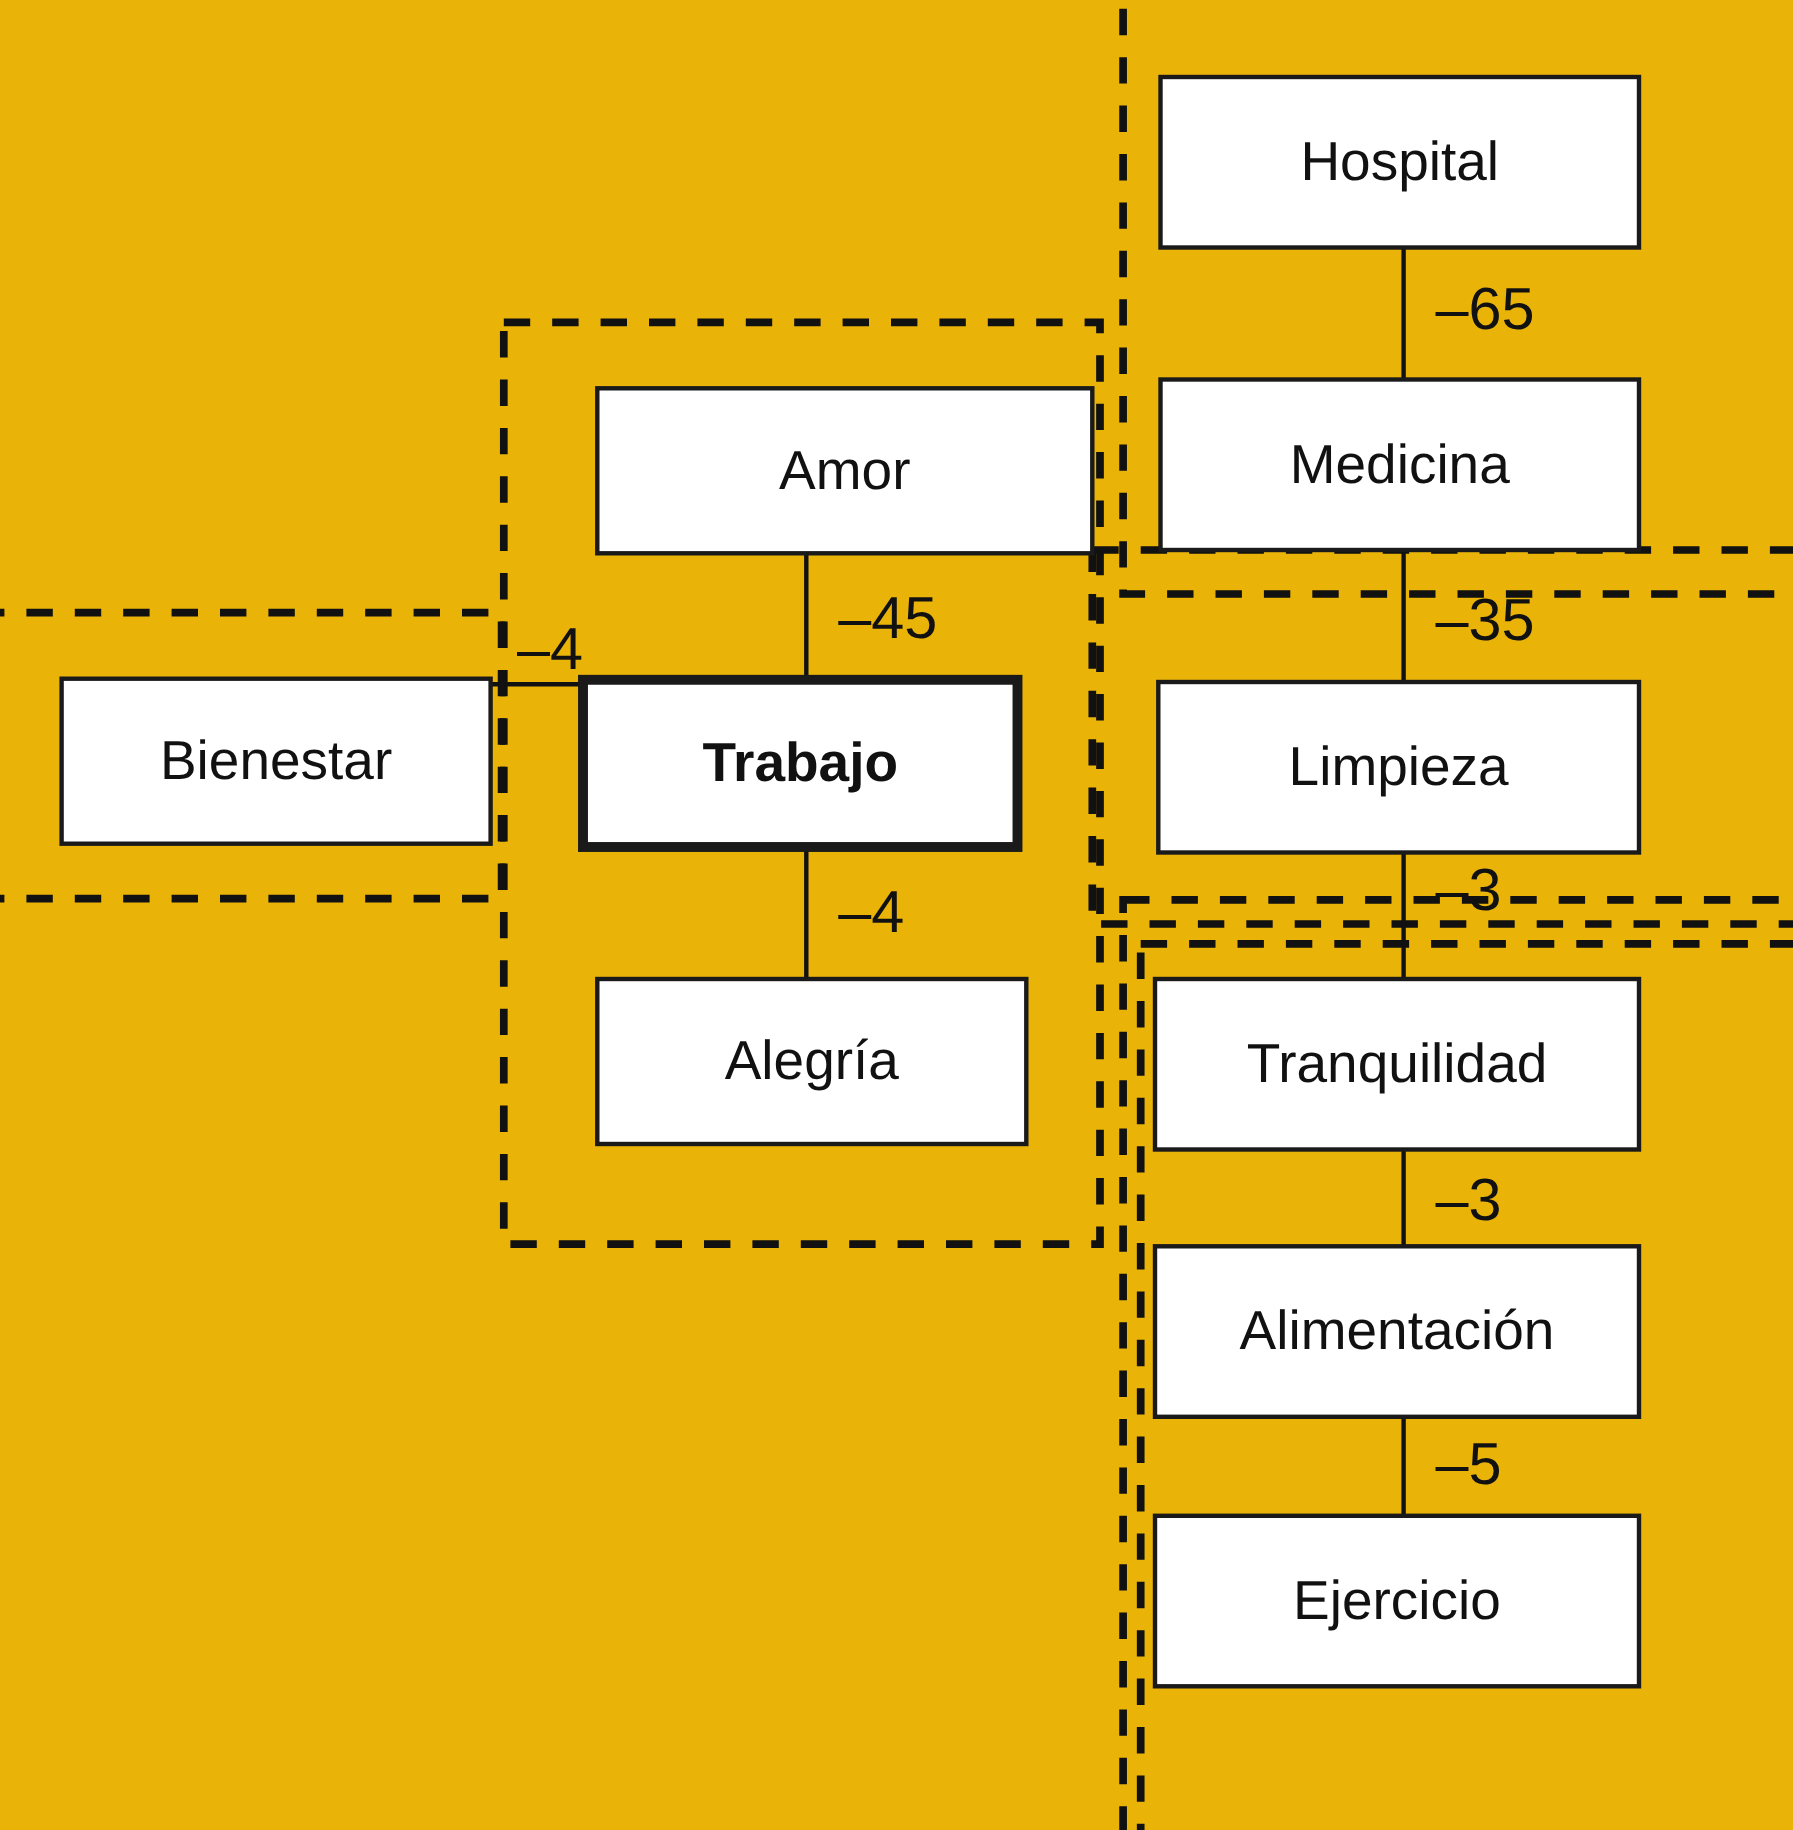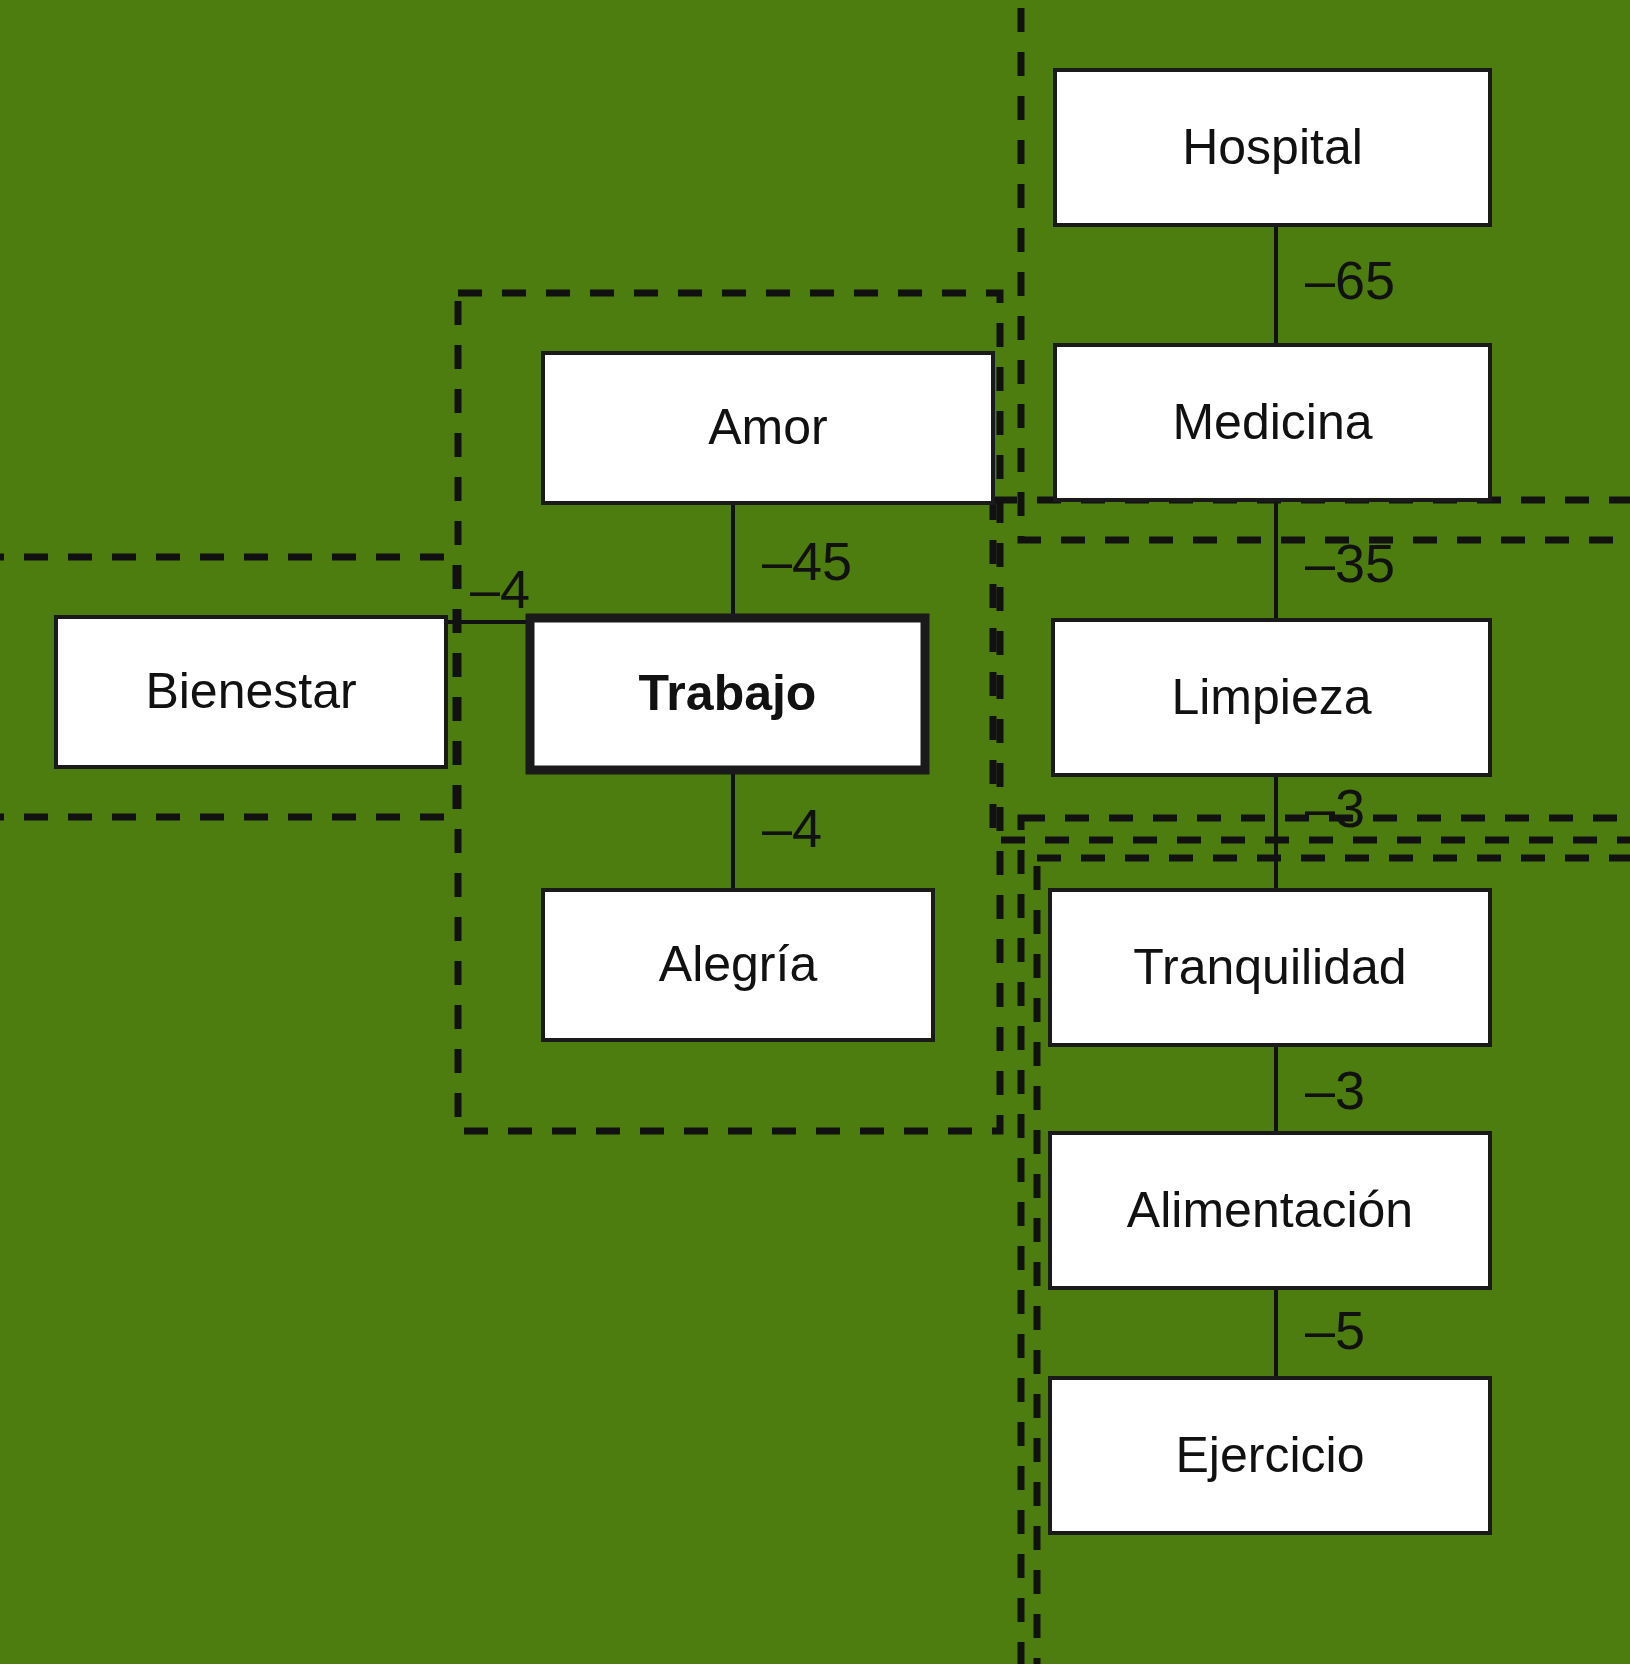--- a/index.html
+++ b/index.html
@@ -7,21 +7,21 @@
     padding: 0;
     background: #ffffff;
   }
   body {
     font-family: "Liberation Sans", sans-serif;
   }
   #diagram-root {
     position: relative;
     width: 1630px;
     height: 1664px;
-    background: #4d7c0f;
+    background: #eab308;
     overflow: hidden;
   }
   svg.canvas {
     display: block;
     width: 1630px;
     height: 1664px;
   }
   .node-rect {
     fill: #ffffff;
     stroke: #1a1a1a;

